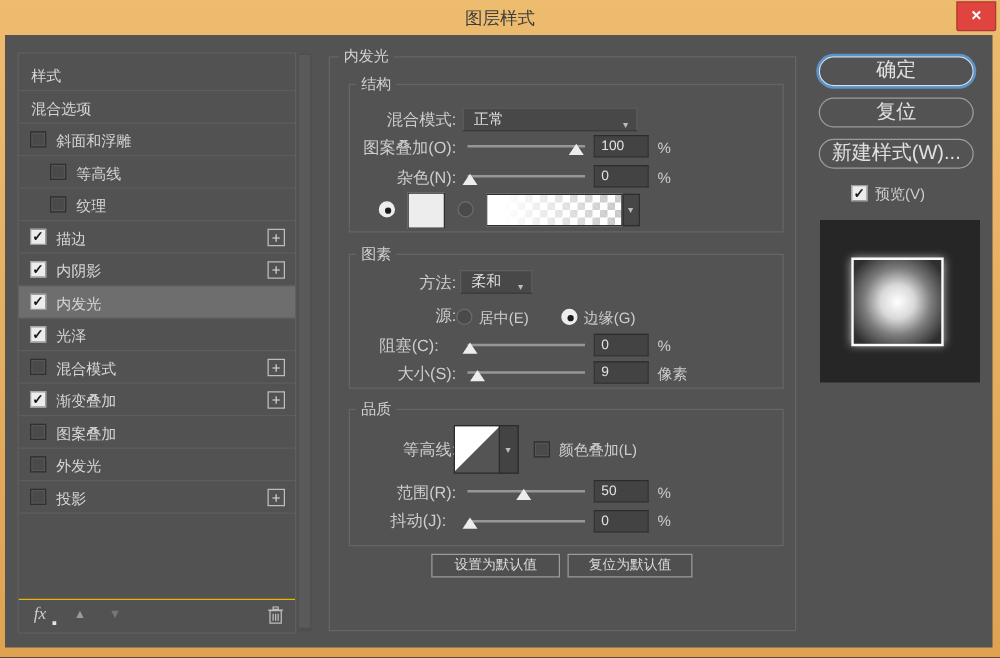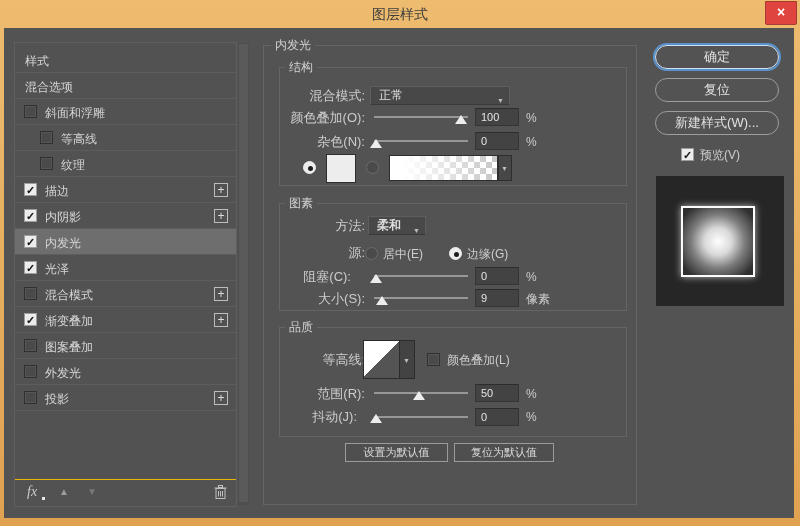--- a/index.html
+++ b/index.html
@@ -55,21 +55,21 @@
           background-size:12px 12px; background-position:0 0,6px 6px; }
   .grad::after { content:""; position:absolute; inset:0; background:linear-gradient(to right,#ffffff 0%,#ffffff 12%,rgba(255,255,255,0) 96%); }
   .grad-btn { position:absolute; left:498px; top:155px; width:14px; height:26px; background:#474747; border:1px solid #2e2e2e; }
   .grad-btn .chev { right:3px; top:9px; }
   .contour { position:absolute; left:363px; top:340px; width:37px; height:39px; border:1px solid #2b2b2b; background:linear-gradient(135deg,#ffffff 49.5%,#545454 50%); }
   .contour-btn { position:absolute; left:400px; top:340px; width:15px; height:39px; background:#434343; border:1px solid #2b2b2b; border-left:none; }
   .contour-btn .chev { right:4px; top:16px; }
   .rbtn { position:absolute; height:19px; background:#4f4f4f; border:1px solid #9b9b9b; color:#dcdcdc; font-size:11px; text-align:center; line-height:17px; }
 
   
-  .pill { position:absolute; left:655px; width:124px; height:24px; border:1px solid #9d9d9d; border-radius:12px; color:#e1e1e1; font-size:13px; text-align:center; line-height:22px; background:transparent; }
+  .pill { position:absolute; left:655px; width:124px; height:24px; border:1px solid #9d9d9d; border-radius:12px; color:#e1e1e1; font-size:16px; text-align:center; line-height:22px; background:transparent; }
   .pill.focused { border:1px solid #cfe0f2; box-shadow:0 0 0 2px #5a93cb; }
   .preview-box { position:absolute; left:656px; top:176px; width:128px; height:130px; background:#262626; }
   .glow-square { position:absolute; left:25px; top:30px; width:74px; height:71px; border:2px solid #fbfbfb;
                  background:radial-gradient(circle at 50% 50%, #ffffff 0%, #d9d9d9 28%, #7d7d7d 55%, #2f2f2f 88%);
                  box-shadow:0 0 7px rgba(255,255,255,0.65); }
 </style>
 </head>
 <body>
 
 <div class="window">
@@ -177,21 +177,21 @@
 
   <div class="group" style="left:279px; top:67px; width:348px; height:119px;"></div>
   <div class="legend" style="left:285px; top:60px;">结构</div>
 
   <div class="lbl" style="left:250px; top:89px;">混合模式:</div>
   <div class="dd" style="left:370px; top:86px; width:140px; height:19px;">
     <span>正常</span>
     <span class="chev">▼</span>
   </div>
 
-  <div class="lbl" style="left:250px; top:111px;">颜色叠加(O):</div>
+  <div class="lbl" style="left:250px; top:111px;">图案叠加(O):</div>
   <div class="track" style="left:374px; top:116px;"></div>
   <div class="thumb" style="left:455px; top:115px;"></div>
   <div class="input" style="left:475px; top:108px;">100</div>
   <div class="txt" style="left:526px; top:111px;">%</div>
 
   <div class="lbl" style="left:250px; top:135px;">杂色(N):</div>
   <div class="track" style="left:374px; top:140px;"></div>
   <div class="thumb" style="left:370px; top:139px;"></div>
   <div class="input" style="left:475px; top:132px;">0</div>
   <div class="txt" style="left:526px; top:135px;">%</div>
@@ -201,21 +201,21 @@
   <div class="radio" style="left:366px; top:161px;"></div>
   <div class="grad"></div>
   <div class="grad-btn">
     <span class="chev">▼</span>
   </div>
 
   <div class="group" style="left:279px; top:203px; width:348px; height:108px;"></div>
   <div class="legend" style="left:285px; top:196px;">图素</div>
 
   <div class="lbl" style="left:250px; top:219px;">方法:</div>
-  <div class="dd" style="left:368px; top:216px; width:58px; height:19px;font-weight:bold;">
+  <div class="dd" style="left:368px; top:216px; width:58px; height:19px;">
     <span>柔和</span>
     <span class="chev">▼</span>
   </div>
 
   <div class="lbl" style="left:250px; top:246px;">源:</div>
   <div class="radio" style="left:365px; top:247px;"></div>
   <div class="txt" style="left:383px; top:247px;">居中(E)</div>
   <div class="radio selected" style="left:449px; top:247px;"></div>
   <div class="txt" style="left:467px; top:247px;">边缘(G)</div>
 

